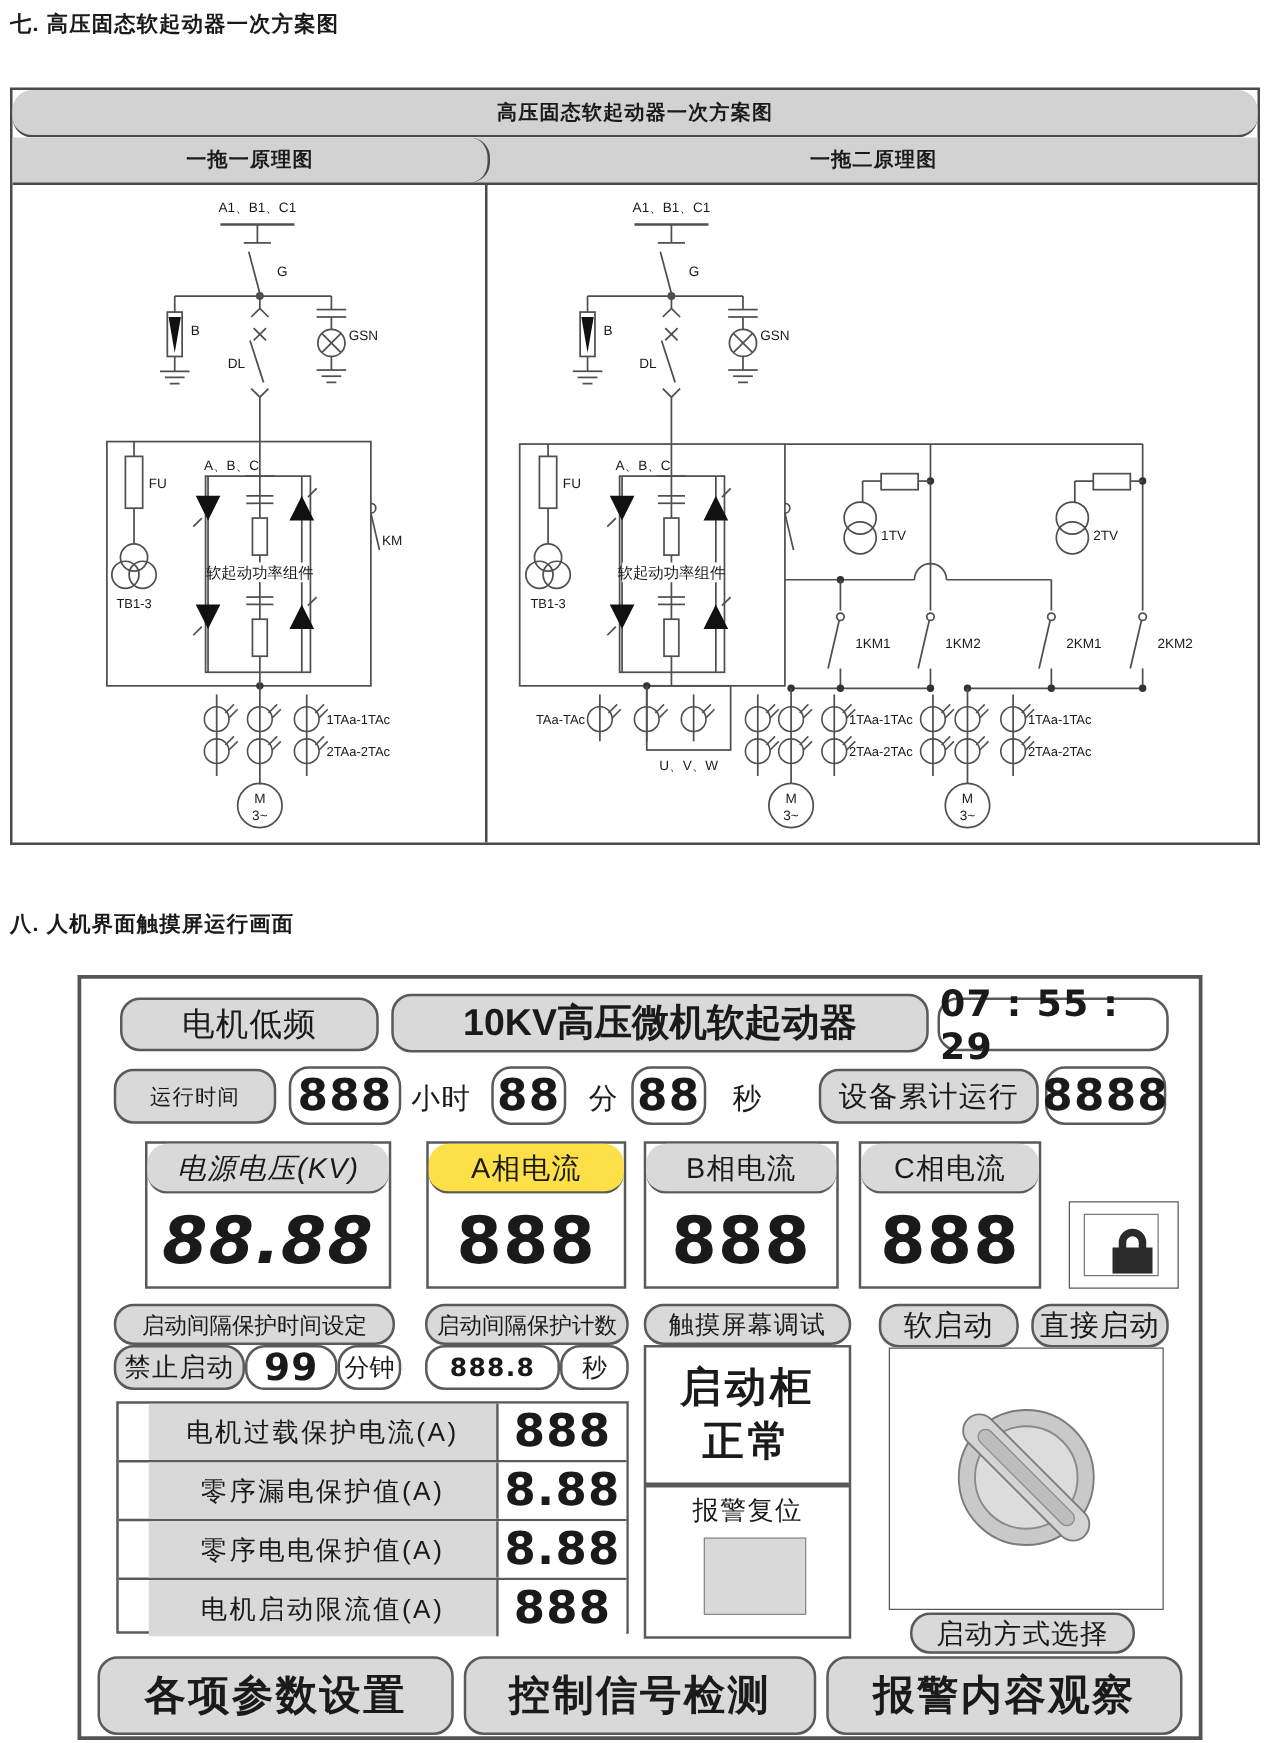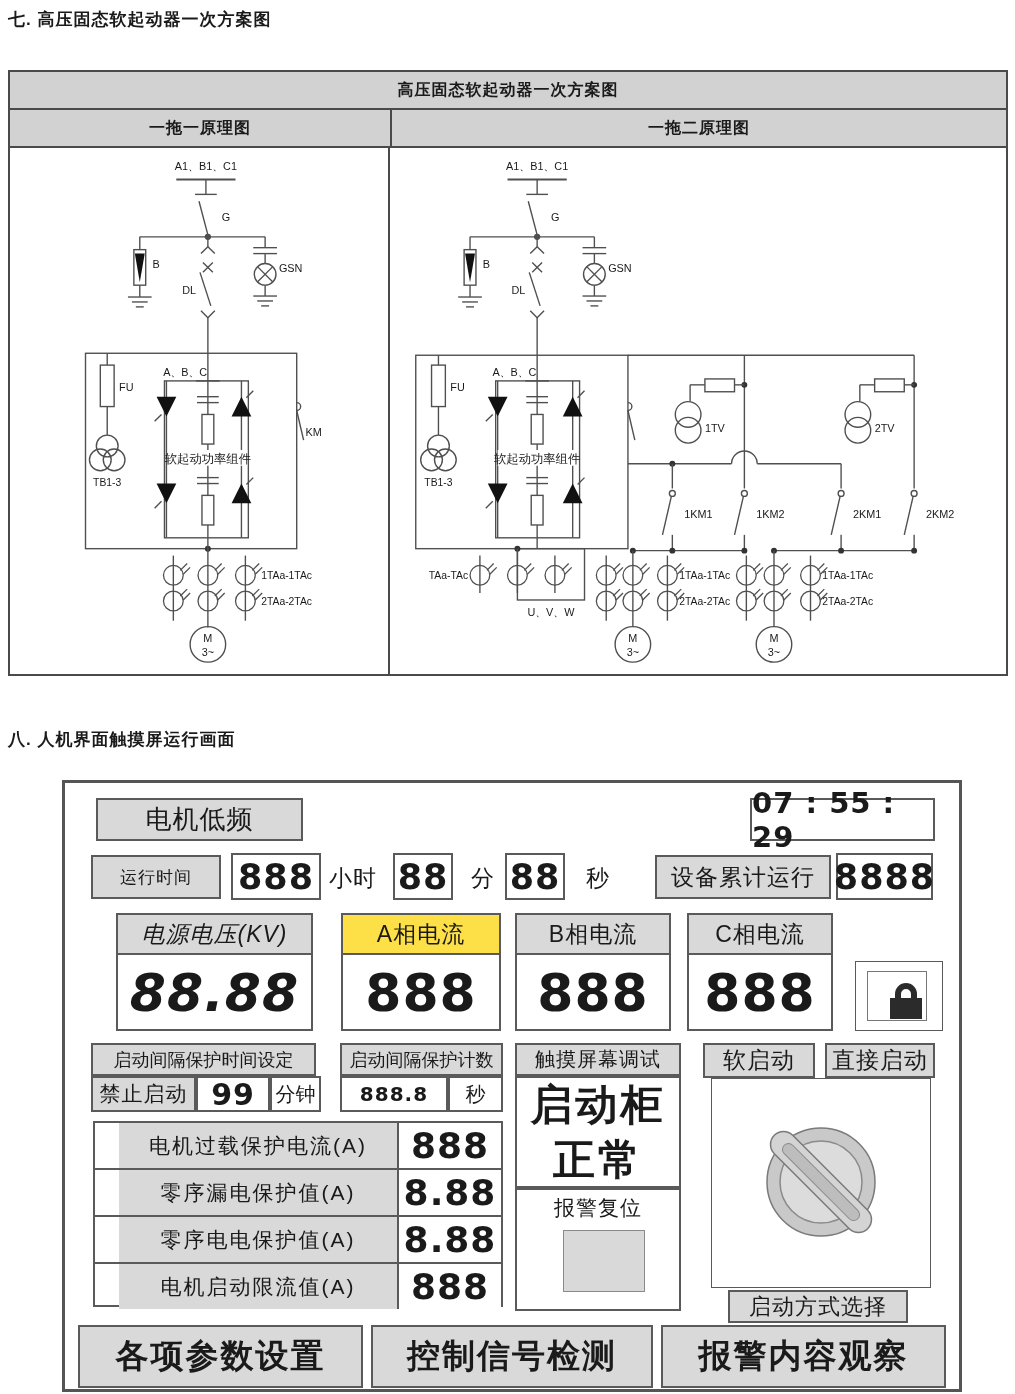--- a/index.html
+++ b/index.html
@@ -2,21 +2,21 @@
 <html><head>
 <meta charset="utf-8">
 <style>
   html,body{margin:0;padding:0;}
   body{
     width:1015px;height:1394px;position:relative;background:#ffffff;
     font-family:"Liberation Sans","DejaVu Sans",sans-serif;color:#1a1a1a;
     overflow:hidden;
   }
   .abs{position:absolute;box-sizing:border-box;}
-  .center{display:flex;align-items:center;justify-content:center;}
+  .center{display:flex;align-items:center;justify-content:center;border-radius:16px;}
   .graybox{background:#d9d9d9;border:2px solid #5a5a5a;}
   .whitebox{background:#ffffff;border:2px solid #5a5a5a;}
   .digits{font-family:"DejaVu Sans","Liberation Sans",sans-serif;font-weight:bold;letter-spacing:1px;}
   .sec-title{font-size:17px;font-weight:bold;letter-spacing:1px;}
   
   .dtable{left:8px;top:70px;width:1000px;height:606px;border:2px solid #4a4a4a;background:#fff;}
   .dt-title{height:36px;background:#d2d2d2;border-bottom:2px solid #4a4a4a;font-size:16px;font-weight:bold;letter-spacing:1px;}
   .dt-cols{height:36px;background:#d2d2d2;border-bottom:2px solid #4a4a4a;display:flex;}
   .dt-col-l{width:380px;border-right:2px solid #4a4a4a;font-size:16px;font-weight:bold;letter-spacing:1px;}
   .dt-col-r{flex:1;font-size:16px;font-weight:bold;letter-spacing:1px;}
@@ -389,20 +389,21 @@
       </svg>
     </div>
   </div>
 </div>
 
 <div class="abs sec-title" style="left:8px;top:728px;">八. 人机界面触摸屏运行画面</div>
 
 <div class="abs hmi">
 
   <div class="abs graybox center lbl" style="left:31px;top:15px;width:207px;height:43px;font-size:26px;">电机低频</div>
+  <div class="abs graybox center" style="left:248px;top:12px;width:430px;height:47px;font-size:30px;font-weight:bold;">10KV高压微机软起动器</div>
   <div class="abs whitebox center digits" style="left:685px;top:15px;width:185px;height:43px;font-size:29px;">07 : 55 : 29</div>
 
   <div class="abs graybox center lbl" style="left:26px;top:72px;width:130px;height:44px;font-size:17px;">运行时间</div>
   <div class="abs whitebox center digits" style="left:166px;top:70px;width:90px;height:47px;font-size:35px;">888</div>
   <div class="abs lbl" style="left:264px;top:80px;font-size:23px;">小时</div>
   <div class="abs whitebox center digits" style="left:328px;top:70px;width:60px;height:47px;font-size:35px;">88</div>
   <div class="abs lbl" style="left:406px;top:80px;font-size:23px;">分</div>
   <div class="abs whitebox center digits" style="left:440px;top:70px;width:60px;height:47px;font-size:35px;">88</div>
   <div class="abs lbl" style="left:521px;top:80px;font-size:23px;">秒</div>
   <div class="abs graybox center lbl" style="left:590px;top:72px;width:176px;height:44px;font-size:23px;">设备累计运行</div>
@@ -438,21 +439,21 @@
   <div class="abs graybox center lbl" style="left:26px;top:293px;width:105px;height:36px;font-size:21px;">禁止启动</div>
   <div class="abs whitebox center digits" style="left:131px;top:293px;width:74px;height:36px;font-size:30px;">99</div>
   <div class="abs whitebox center" style="left:205px;top:293px;width:51px;height:36px;font-size:20px;">分钟</div>
 
   <div class="abs graybox center" style="left:275px;top:260px;width:163px;height:33px;font-size:18px;">启动间隔保护计数</div>
   <div class="abs whitebox center digits" style="left:275px;top:293px;width:108px;height:36px;font-size:20px;">888.8</div>
   <div class="abs whitebox center" style="left:383px;top:293px;width:55px;height:36px;font-size:20px;">秒</div>
 
   <div class="abs graybox center lbl" style="left:450px;top:260px;width:166px;height:33px;font-size:20px;">触摸屏幕调试</div>
   <div class="abs whitebox" style="left:450px;top:293px;width:166px;height:112px;">
-    <div class="center" style="height:100%;flex-direction:column;font-size:42px;font-weight:bold;letter-spacing:3px;line-height:1.3;justify-content:space-between;">
+    <div class="center" style="height:100%;flex-direction:column;font-size:33px;font-weight:bold;letter-spacing:3px;line-height:1.3;">
       <span>启动柜</span>
       <span>正常</span>
     </div>
   </div>
   <div class="abs whitebox" style="left:450px;top:405px;width:166px;height:123px;">
     <div class="center lbl" style="height:36px;font-size:21px;">报警复位</div>
     <div class="abs" style="left:46px;top:40px;width:82px;height:62px;background:#d9d9d9;border:1.5px solid #8a8a8a;"></div>
   </div>
 
   <div class="abs graybox center lbl" style="left:638px;top:260px;width:112px;height:35px;font-size:23px;">软启动</div>

